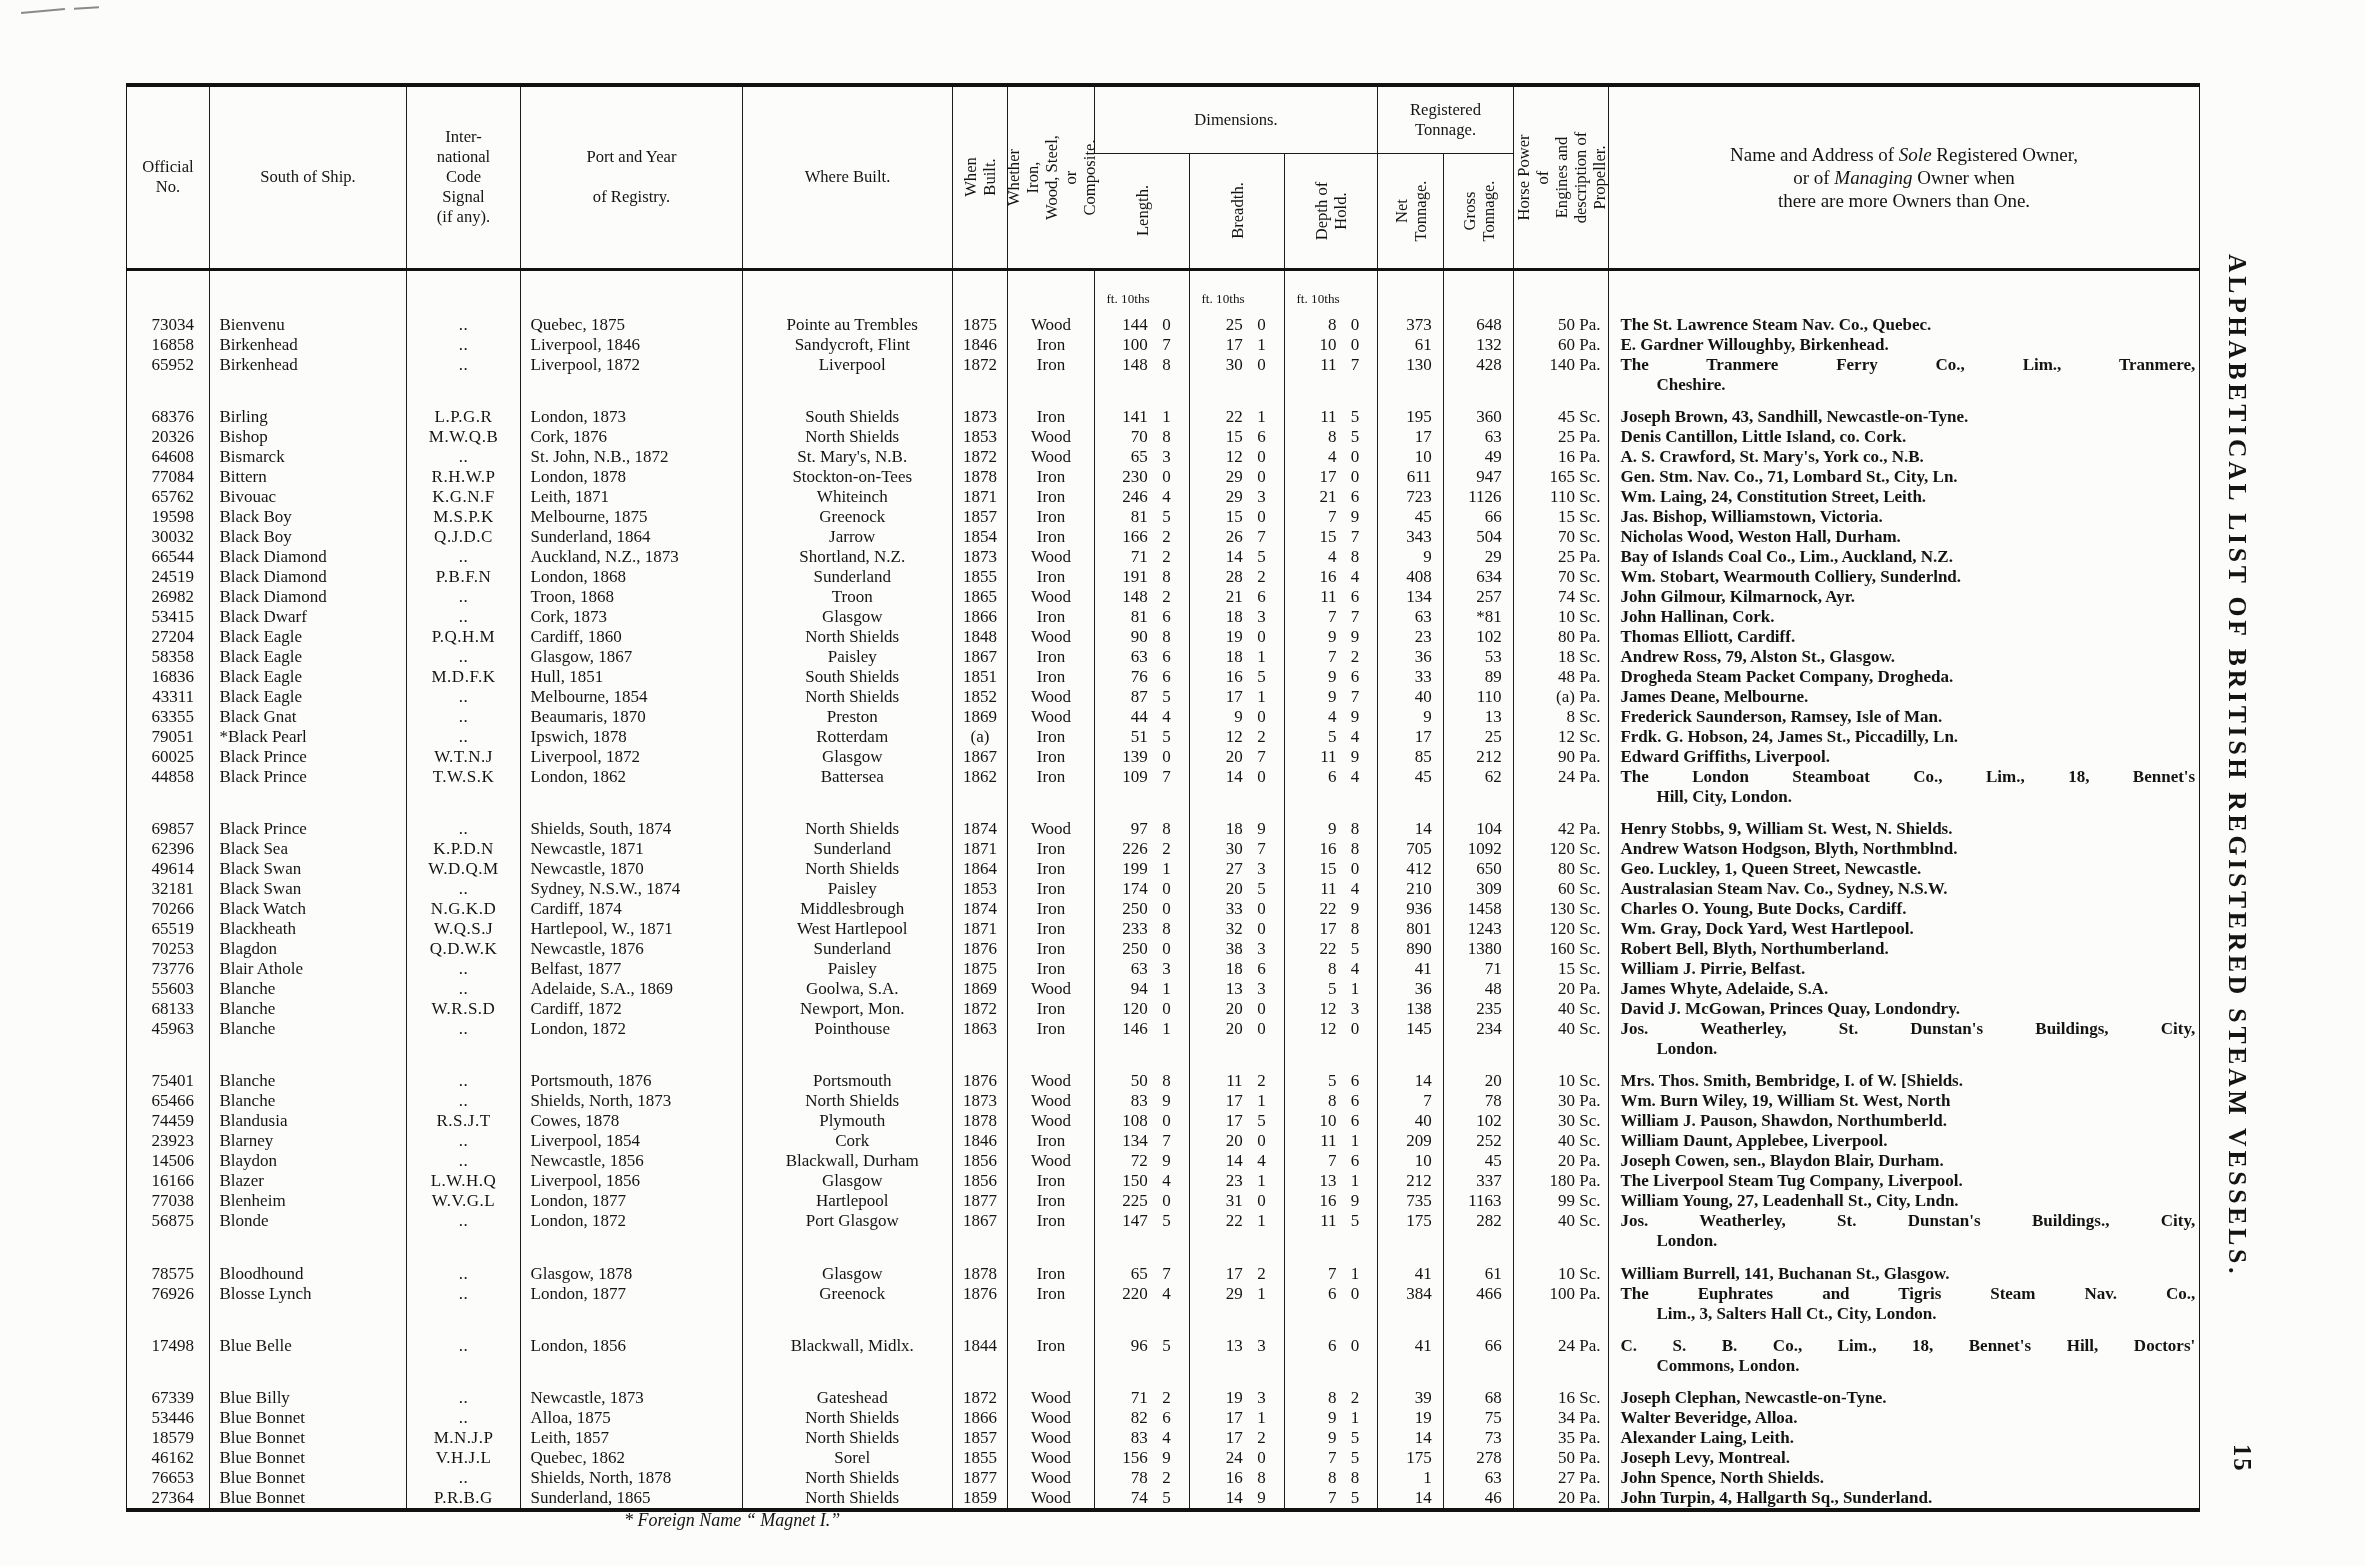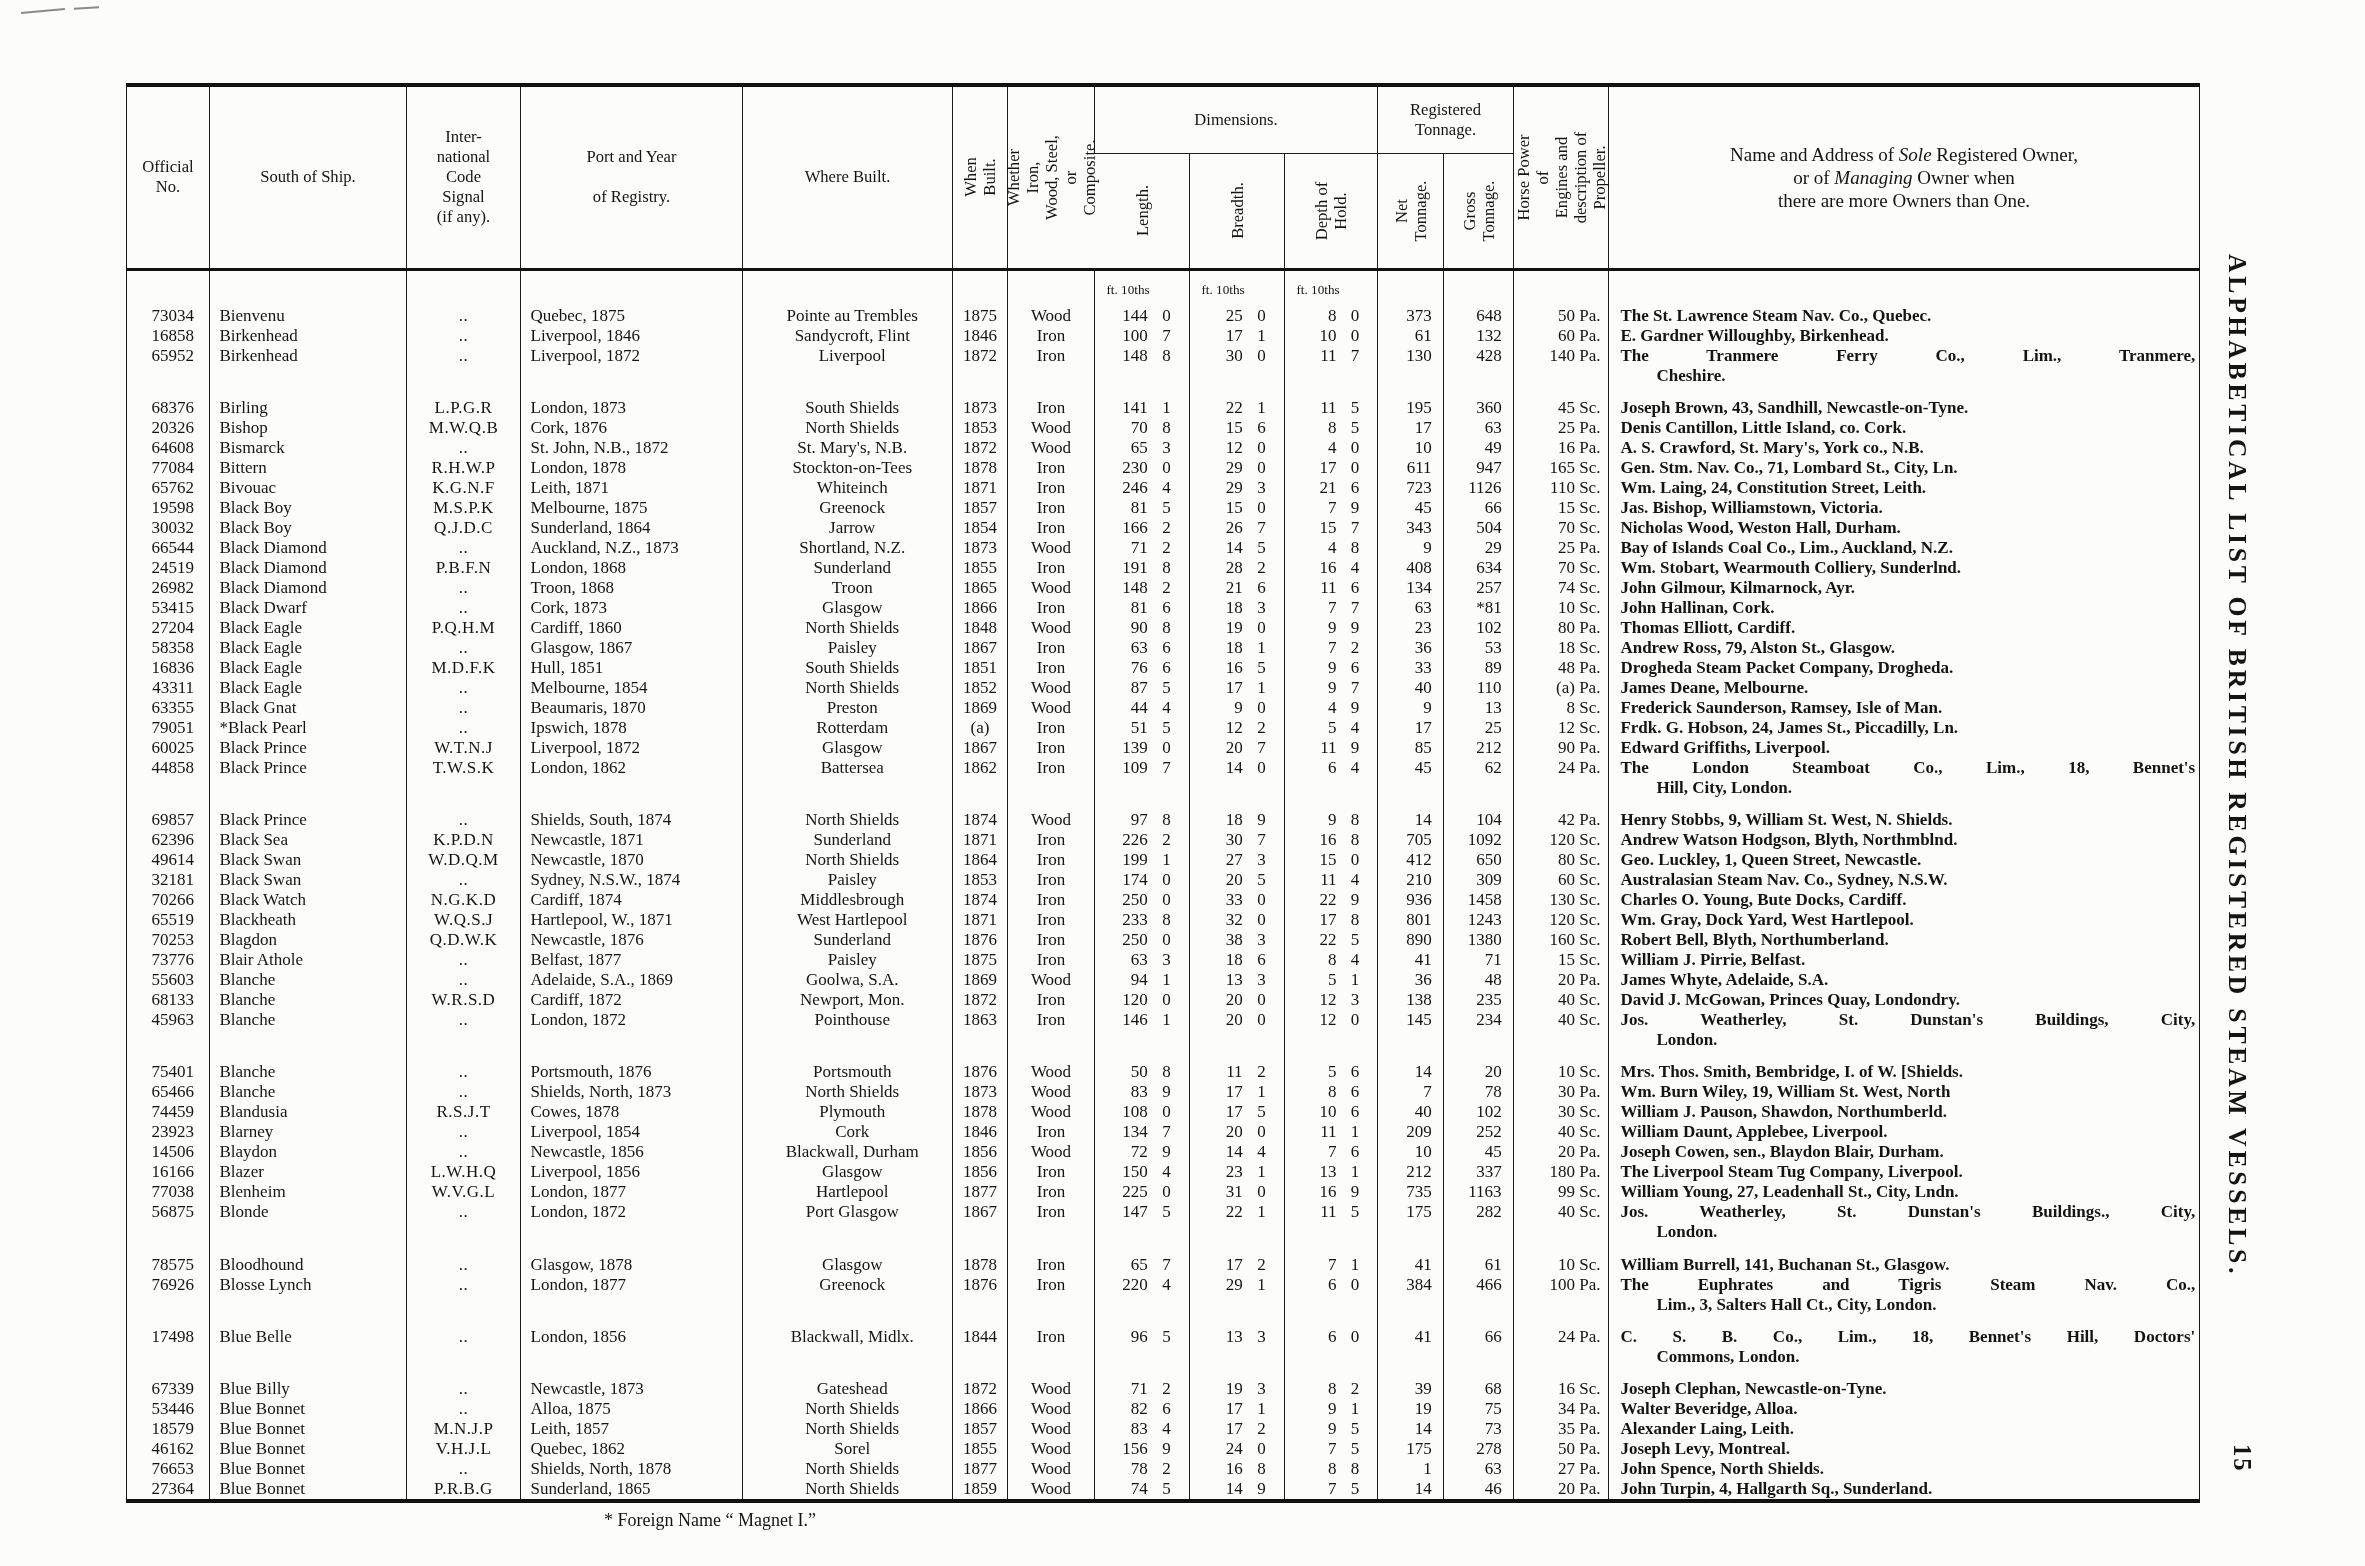--- a/index.html
+++ b/index.html
@@ -24,40 +24,40 @@
   .hh{text-align:center;white-space:pre-line;font-size:16.6px;line-height:20px;}
   .gh{border-bottom:1.5px solid #1c1c1c;}
   .vout{position:absolute;inset:0;display:flex;align-items:center;justify-content:center;}
   .vtxt{transform:rotate(-90deg);white-space:pre-line;text-align:center;
         font-size:16.6px;line-height:19px;}
   .vtxt.tall{width:176px;}
   .vtxt.short{width:111px;}
   .ownerhead{text-align:center;font-size:19px;line-height:23px;}
 
   tbody td{font-size:17px;line-height:20px;padding:0;vertical-align:top;}
-  tr.units td{height:23px;font-size:13.2px;line-height:13.2px;padding-top:12px;}
+  tr.units td{height:23px;font-size:13.2px;line-height:13.2px;padding-top:21px;}
   tr.units td.c-dim{padding-left:11.4px;}
   tr.gap td{height:12.3px;}
   .c-official{text-align:right;padding-right:15px;}
   .c-name{padding-left:9.5px;white-space:nowrap;overflow:hidden;}
   .c-code{text-align:center;letter-spacing:0.5px;}
   .c-port{padding-left:9.5px;white-space:nowrap;overflow:hidden;}
   .c-where{padding-left:9.5px;white-space:nowrap;overflow:hidden;text-align:center;}
   .c-when{text-align:center;margin-top:26px;}
   .c-mat{text-align:center;}
   .c-dim .ft{display:inline-block;width:56%;text-align:right;}
   .c-dim .tn{display:inline-block;width:40%;text-align:center;}
   .c-net,.c-gross{text-align:right;padding-right:11.4px;}
   .c-hp{text-align:right;padding-right:7.6px;}
   .c-owner{padding-left:11.4px;padding-right:3.8px;font-weight:bold;}
   .owner-line{white-space:nowrap;}
   .owner-line.jst{white-space:normal;text-align:justify;text-align-last:justify;}
   .owner-line.cont{padding-left:36px;}
 
-  .footnote{position:absolute;left:604px;top:1510px;font-size:18px;}
+  .footnote{position:absolute;left:624px;top:1510px;font-size:18px;font-style:italic;}
   .sidetext{position:absolute;left:2222px;top:254px;height:1173px;
             writing-mode:vertical-rl;font-size:25.6px;letter-spacing:3.8px;
             font-weight:bold;white-space:nowrap;}
   .pageno{position:absolute;left:2228px;top:1444px;writing-mode:vertical-rl;
           font-size:24.6px;font-weight:bold;letter-spacing:1.9px;}
 </style>
 </head>
 <body>
 
 <div class="page">

